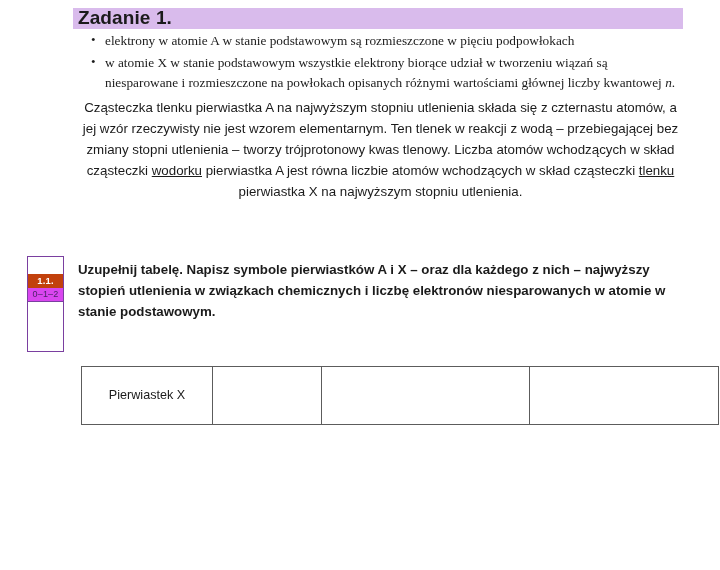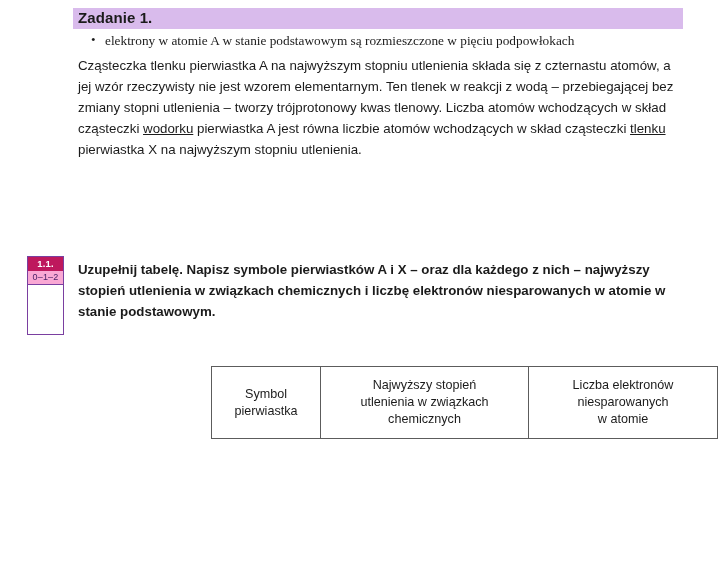--- a/index.html
+++ b/index.html
@@ -21,21 +21,21 @@
     position: absolute;
     left: 73px;
     top: 8px;
     width: 610px;
   }
 
   .task-band {
     background: #d9bbec;
     padding: 2px 4px 3px 5px;
     font-weight: bold;
-    font-size: 15px;
+    font-size: 19px;
     line-height: 16px;
     letter-spacing: 0.1px;
   }
 
   .intro-line {
     font-size: 13.3px;
     line-height: 19.5px;
     padding-left: 5px;
     margin-top: 3px;
   }
@@ -60,21 +60,21 @@
     top: -1px;
     font-size: 13px;
     color: #1b1b1b;
   }
 
   .body-para {
     font-size: 13.3px;
     line-height: 21px;
     padding-left: 5px;
     margin-top: 3px;
-    text-align: left;
+    text-align: center;
   }
   .ital { font-style: italic; }
   .uline { text-decoration: underline; }
 
   
   #task11-block {
     position: absolute;
     left: 73px;
     top: 256px;
     width: 610px;
@@ -91,31 +91,32 @@
   #score-box {
     position: absolute;
     left: 27px;
     top: 256px;
     width: 37px;
     border: 1px solid #7a3fa0;
     box-sizing: border-box;
     background: #ffffff;
   }
   #score-box .sb-num {
-    background: #be185d;
+    background: #c2410c;
     color: #ffffff;
     font-size: 9.5px;
     font-weight: bold;
     text-align: center;
     line-height: 14px;
     height: 14px;
     letter-spacing: 0.2px;
+    margin-top: 17px;
   }
   #score-box .sb-scale {
-    background: #f9a8d4;
+    background: #d946ef;
     color: #4a2268;
     font-size: 9px;
     text-align: center;
     line-height: 13px;
     height: 13px;
     border-bottom: 1px solid #7a3fa0;
     letter-spacing: 0.2px;
   }
   #score-box .sb-blank {
     background: #ffffff;
@@ -157,53 +158,45 @@
 <body>
 
 <div id="task1-block">
 
   <div class="task-band">Zadanie 1.</div>
 
 
   <ul class="bullets">
     <li>
       <span>elektrony w atomie A w stanie podstawowym są rozmieszczone w pięciu podpowłokach</span>
+    </li>
+    <li>
+      <span>w atomie X w stanie podstawowym wszystkie elektrony biorące udział w tworzeniu wiązań są niesparowane i rozmieszczone na powłokach opisanych różnymi wartościami głównej liczby kwantowej </span><span class="ital">n</span><span>.</span>
     </li>
   </ul>
 
   <div class="body-para">
     <span>Cząsteczka tlenku pierwiastka A na najwyższym stopniu utlenienia składa się z czternastu atomów, a jej wzór rzeczywisty nie jest wzorem elementarnym. Ten tlenek w reakcji z wodą – przebiegającej bez zmiany stopni utlenienia – tworzy trójprotonowy kwas tlenowy. Liczba atomów wchodzących w skład cząsteczki </span><span class="uline">wodorku</span><span> pierwiastka A jest równa liczbie atomów wchodzących w skład cząsteczki </span><span class="uline">tlenku</span><span> pierwiastka X na najwyższym stopniu utlenienia.</span>
   </div>
 </div>
 
 <div id="score-box">
   <div class="sb-num">1.1.</div>
   <div class="sb-scale">0–1–2</div>
   <div class="sb-blank"></div>
 </div>
 
 <div id="task11-block">
   <div class="subtask-instr">Uzupełnij tabelę. Napisz symbole pierwiastków A i X – oraz dla każdego z nich – najwyższy stopień utlenienia w związkach chemicznych i liczbę elektronów niesparowanych w atomie w stanie podstawowym.</div>
 </div>
 
 <table id="answer-table">
   <tbody>
-    <tr class="head-row">
-      <td class="col-label corner-blank"></td>
-      <td class="col-symbol">
-        <div>Symbol</div>
-        <div>pierwiastka</div>
-      </td>
-      <td class="col-ox">
-        <div>Najwyższy stopień</div>
-        <div>utlenienia w związkach</div>
-        <div>chemicznych</div>
-      </td>
-      <td class="col-unpaired">
-        <div>Liczba elektronów</div>
-        <div>niesparowanych</div>
-        <div>w atomie</div>
-      </td>
+
+
+    <tr class="data-row">
+      <td class="col-label row-label">Pierwiastek X</td>
+      <td class="col-symbol"></td>
+      <td class="col-ox"></td>
+      <td class="col-unpaired"></td>
     </tr>
-
-
   </tbody>
 </table>
 
 </body></html>

